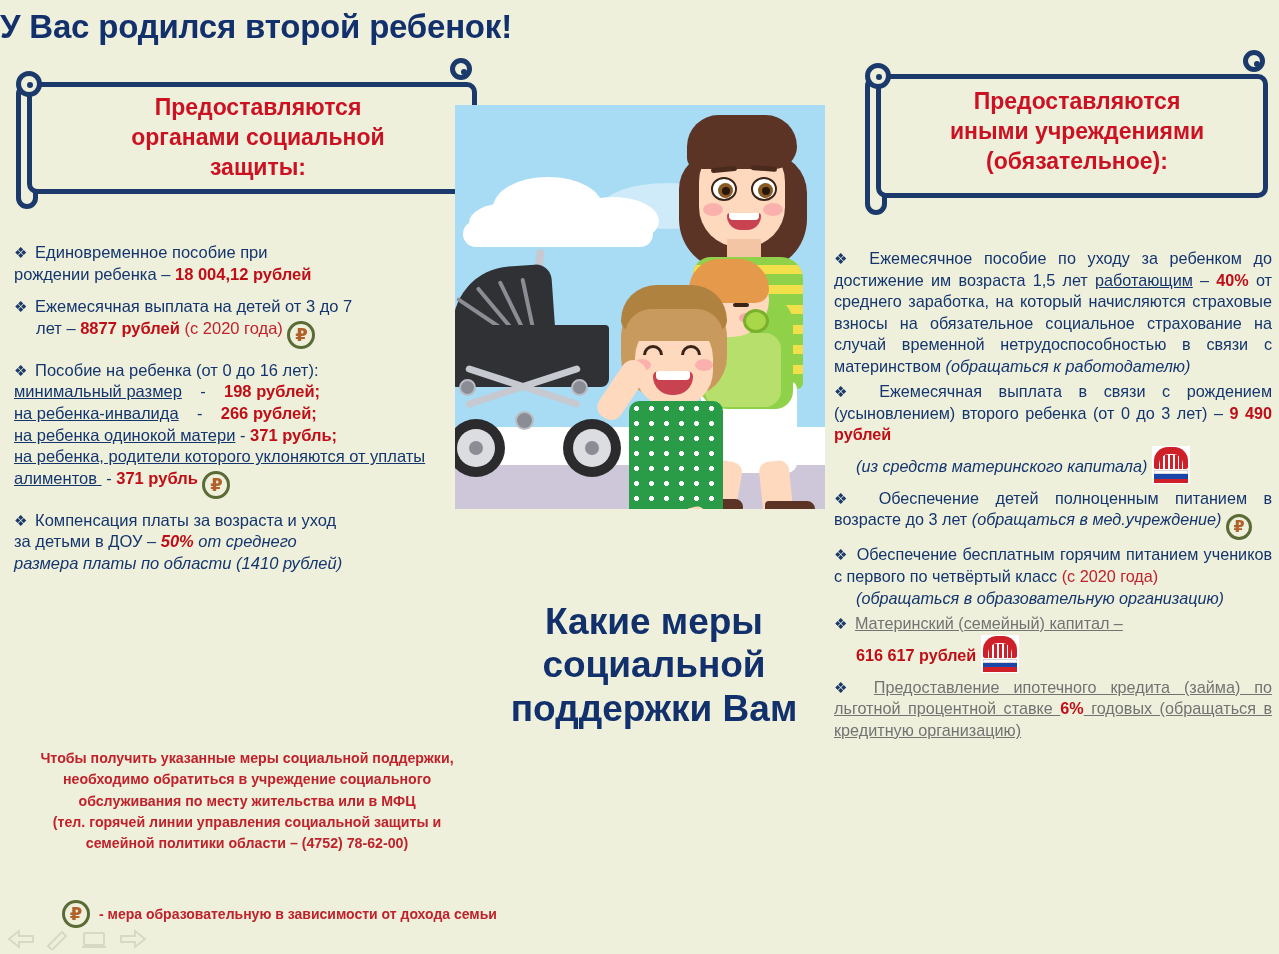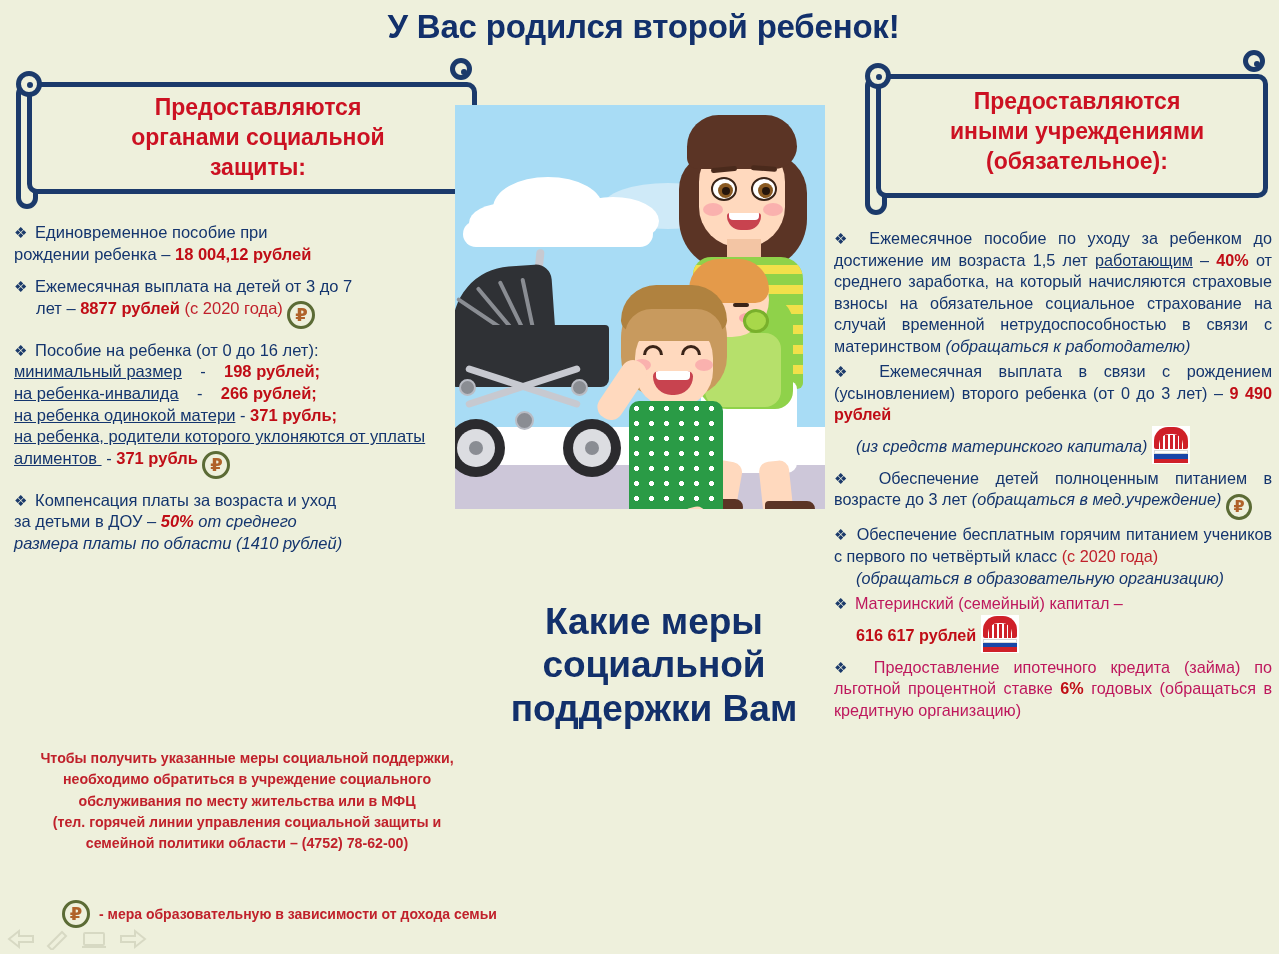--- a/index.html
+++ b/index.html
@@ -7,24 +7,22 @@
     width:1279px;height:954px;
     background:#eef0dc;
     font-family:"Liberation Sans","DejaVu Sans",sans-serif;
     position:relative;overflow:hidden;
   }
   .page{position:absolute;inset:0;}
 
   
   .main-title{
     position:absolute;left:0;right:0;top:8px;
-    text-align:center;
     font-size:33px;font-weight:bold;color:#12306b;
     letter-spacing:-0.2px;
-    padding-left:8px;
   }
 
   
   .scroll{
     position:absolute;
     border:5px solid #1b3a6b;
     border-radius:10px;
     background:#eef0dc;
     box-sizing:border-box;
   }
@@ -54,34 +52,34 @@
   #scroll-left .rod{left:-16px;top:-4px;height:126px;z-index:-1;}
   #scroll-left .scroll-title{padding:6px 18px 0 30px;}
 
   #scroll-right{left:876px;top:74px;width:392px;height:124px;}
   #scroll-right .curl{left:-16px;top:-16px;}
   #scroll-right .curl2{left:362px;top:-29px;width:22px;height:22px;}
   #scroll-right .rod{left:-16px;top:-4px;height:140px;z-index:-1;}
   #scroll-right .scroll-title{padding:8px 12px 0 22px;}
 
   
-  .col{position:absolute;color:#14356e;}
+  .col{position:absolute;color:#14356e;margin-top:20px;}
   #col-left{left:14px;top:222px;width:448px;font-size:16.5px;line-height:1.31;}
   #col-right{left:834px;top:228px;width:438px;font-size:16.2px;line-height:1.33;text-align:justify;}
 
   .bullet-item{margin-bottom:11px;position:relative;}
   #col-right .bullet-item{margin-bottom:4px;}
   .bullet{
     color:#1b3a6b;font-size:15px;margin-right:4px;
     letter-spacing:-1px;
   }
   .rub{color:#c00d16;font-weight:bold;}
   .u{text-decoration:underline;}
   .it{font-style:italic;}
-  .green{color:#be185d;}
+  .green{color:#737373;text-decoration:underline;}
   .red-note{color:#c0212b;}
   #col-right .ind{display:block;padding-left:22px;}
 
   
   .rub-badge{
     display:inline-block;vertical-align:-7px;
     width:28px;height:28px;border-radius:50%;
     border:3px solid #5b6b35;box-sizing:border-box;
     background:#eef0dc;
     color:#b0622a;font-weight:bold;font-size:18px;

